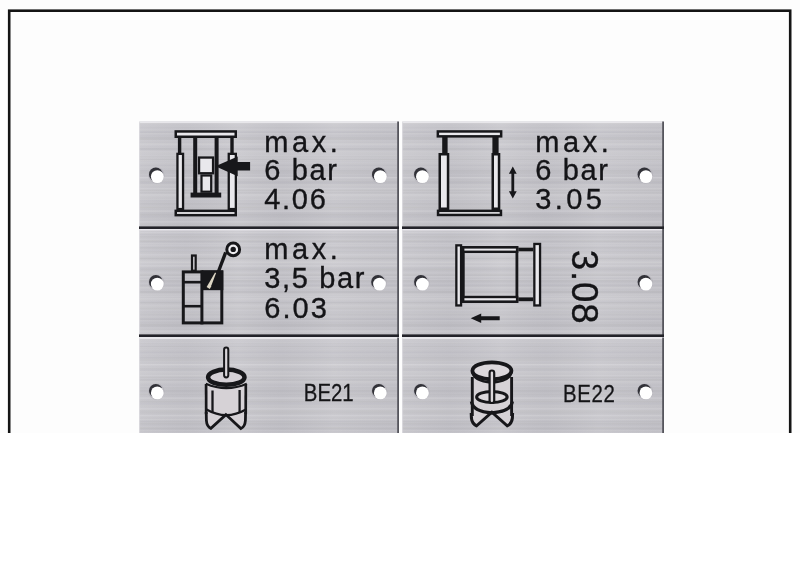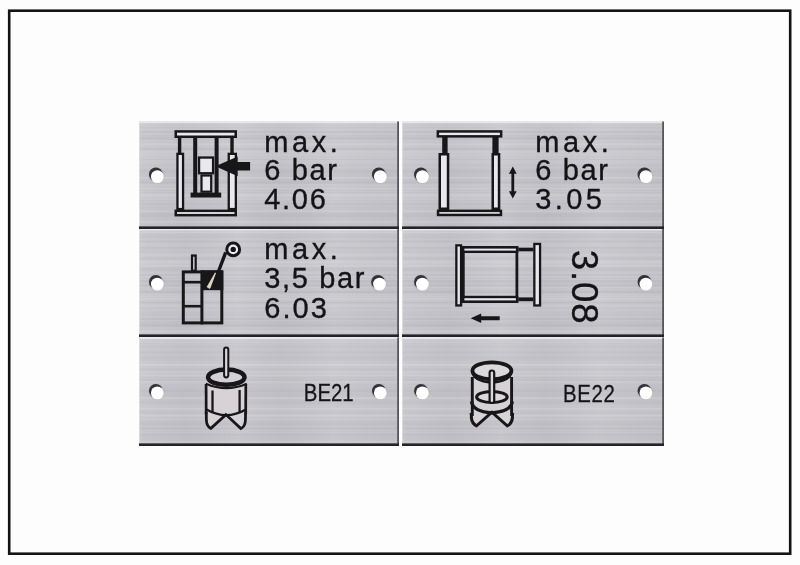--- a/index.html
+++ b/index.html
@@ -1,16 +1,16 @@
 <!DOCTYPE html>
 <html><head>
 <meta charset="utf-8">
 <style>
   html,body{margin:0;padding:0;background:#ffffff;}
-  #page{position:relative;width:800px;height:565px;background:#fdfdfd;font-family:"Liberation Sans",sans-serif;}
+  #page{position:relative;width:800px;height:433px;background:#fdfdfd;font-family:"Liberation Sans",sans-serif;}
   svg{position:absolute;top:0;left:0;}
   text{font-family:"Liberation Sans",sans-serif;}
 </style>
 </head>
 <body>
 
 <div id="page">
 <svg width="800" height="565" viewBox="0 0 800 565">
 <defs>
   <linearGradient id="metal" x1="0" y1="0" x2="0" y2="1">

